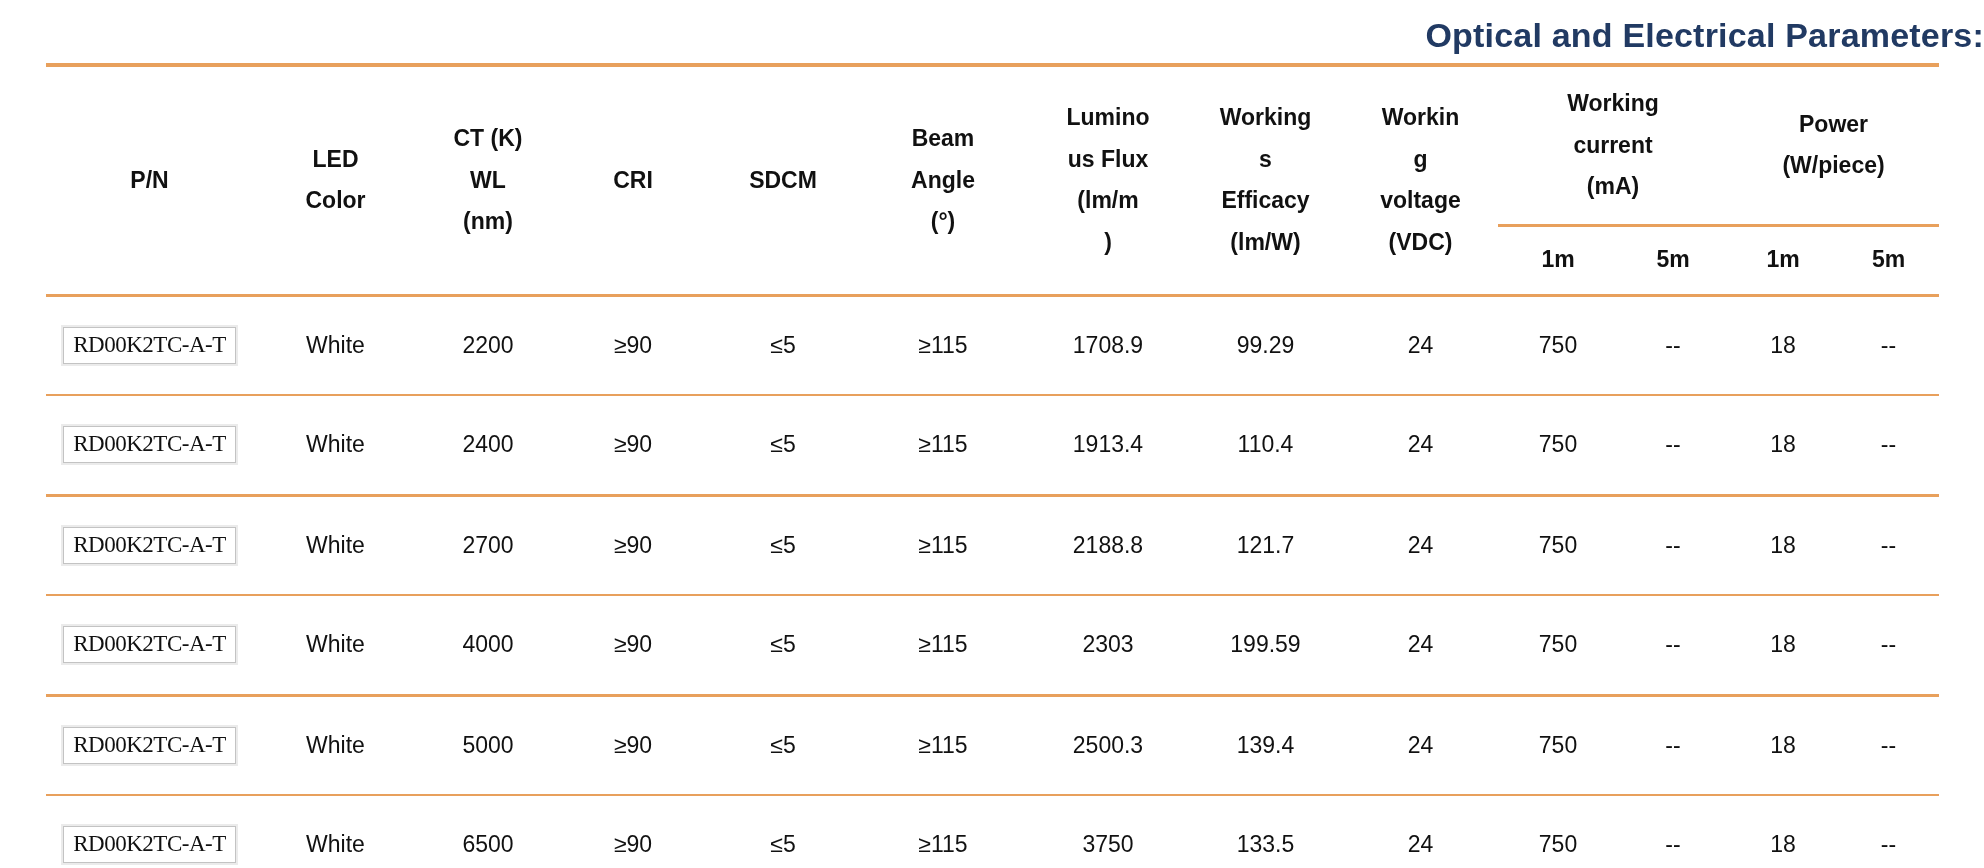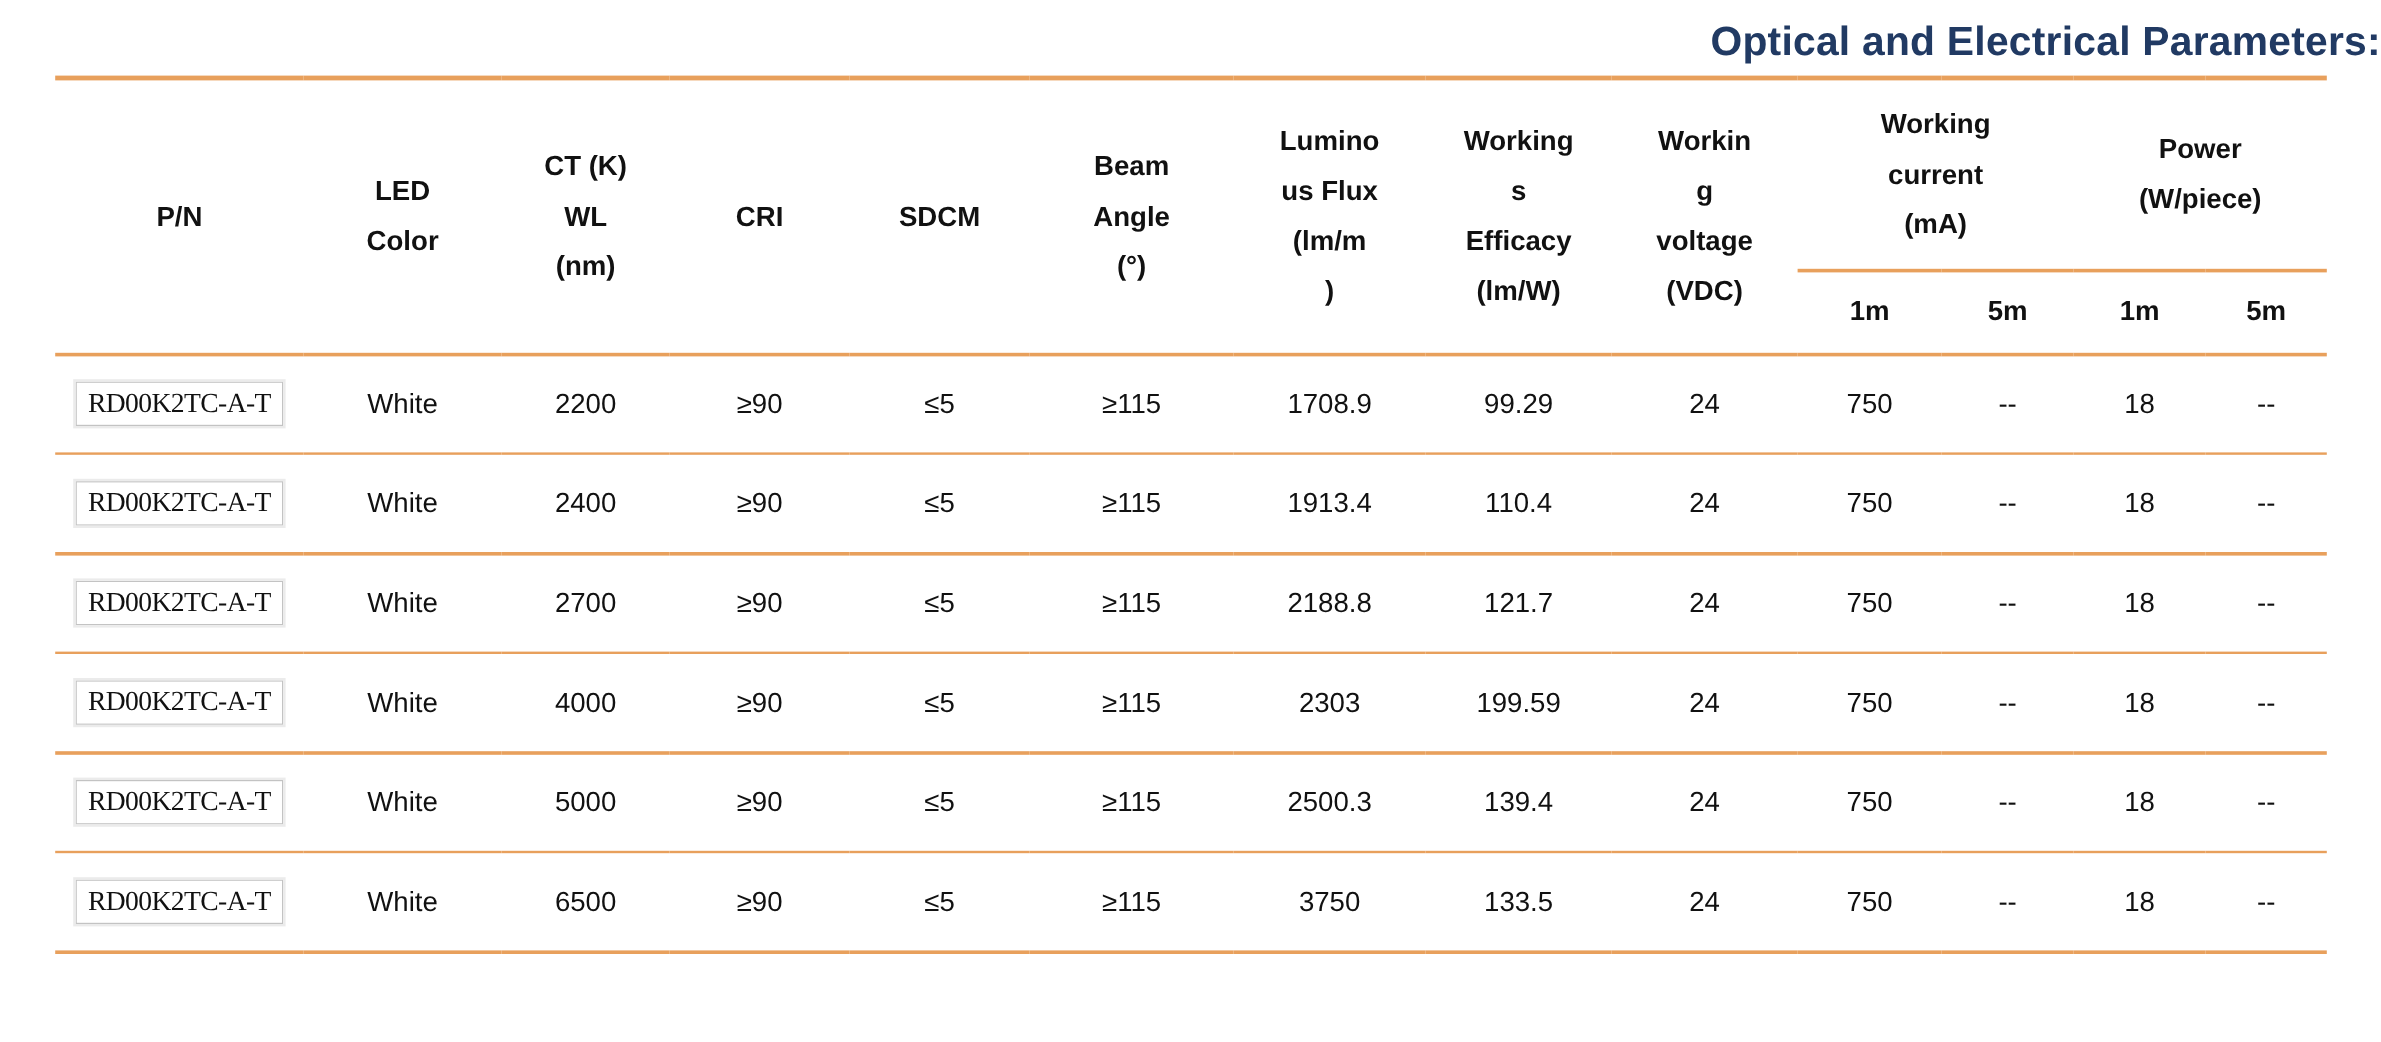--- a/index.html
+++ b/index.html
@@ -35,21 +35,21 @@
   }
   thead th {
     font-weight: 700;
     white-space: pre-line;
     line-height: 1.8;
   }
   tr.head-main { height: 160px; }
   tr.head-main th.span2 { height: 230px; }
   th.group-head { border-bottom: 3px solid #e8a05c; }
   tr.head-sub { height: 70px; }
-  tbody tr { height: 83px; }
+  tbody tr { height: 100px; }
   tbody tr td { border-top: 2px solid #e8a05c; }
   tbody tr.thick-top td { border-top-width: 3px; }
   tbody tr:first-child td { border-top-width: 3px; }
   td .pn-box {
     display: inline-block;
     font-family: "Liberation Serif", serif;
     font-size: 23px;
     letter-spacing: -0.5px;
     padding: 4px 9px 5px 9px;
     border: 1px solid #c3c3c3;

